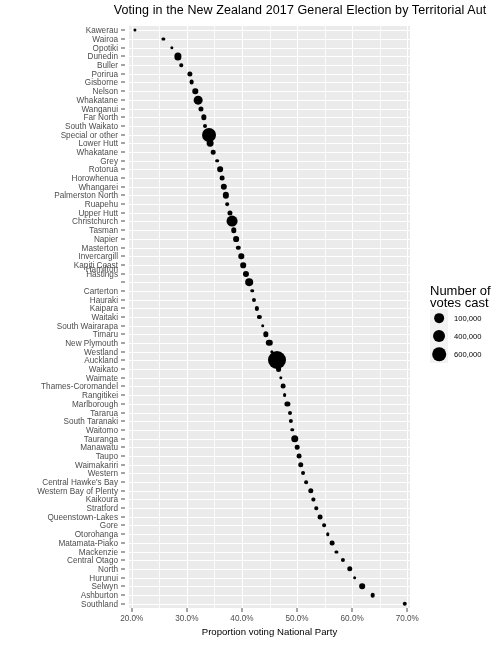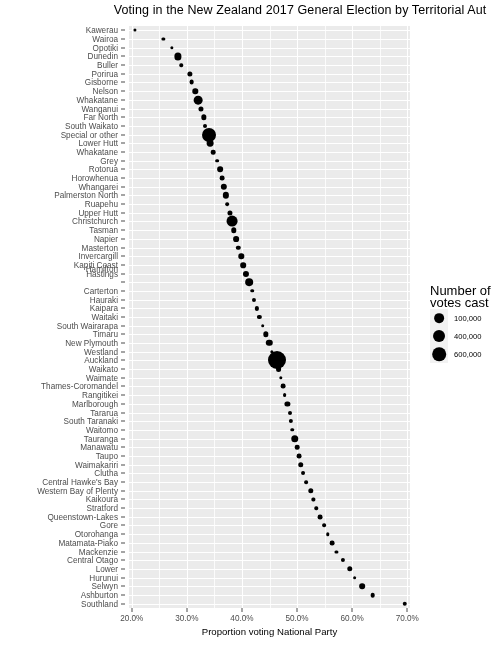--- a/index.html
+++ b/index.html
@@ -342,21 +342,21 @@
       <div class="ylab" style="top: 403.93px;">Waitomo</div>
       <div class="ytick" style="top: 403.93px;"></div>
       <div class="ylab" style="top: 412.61px;">Tauranga</div>
       <div class="ytick" style="top: 412.61px;"></div>
       <div class="ylab" style="top: 421.3px;">Manawatu</div>
       <div class="ytick" style="top: 421.3px;"></div>
       <div class="ylab" style="top: 429.99px;">Taupo</div>
       <div class="ytick" style="top: 429.99px;"></div>
       <div class="ylab" style="top: 438.67px;">Waimakariri</div>
       <div class="ytick" style="top: 438.67px;"></div>
-      <div class="ylab" style="top: 447.36px;">Clutha</div>
+      <div class="ylab" style="top: 447.36px;">Western</div>
       <div class="ytick" style="top: 447.36px;"></div>
       <div class="ylab" style="top: 456.04px;">Central Hawke's Bay</div>
       <div class="ytick" style="top: 456.04px;"></div>
       <div class="ylab" style="top: 464.73px;">Western Bay of Plenty</div>
       <div class="ytick" style="top: 464.73px;"></div>
       <div class="ylab" style="top: 473.42px;">Kaikoura</div>
       <div class="ytick" style="top: 473.42px;"></div>
       <div class="ylab" style="top: 482.1px;">Stratford</div>
       <div class="ytick" style="top: 482.1px;"></div>
       <div class="ylab" style="top: 490.79px;">Queenstown-Lakes</div>
@@ -364,21 +364,21 @@
       <div class="ylab" style="top: 499.48px;">Gore</div>
       <div class="ytick" style="top: 499.48px;"></div>
       <div class="ylab" style="top: 508.16px;">Otorohanga</div>
       <div class="ytick" style="top: 508.16px;"></div>
       <div class="ylab" style="top: 516.85px;">Matamata-Piako</div>
       <div class="ytick" style="top: 516.85px;"></div>
       <div class="ylab" style="top: 525.54px;">Mackenzie</div>
       <div class="ytick" style="top: 525.54px;"></div>
       <div class="ylab" style="top: 534.22px;">Central Otago</div>
       <div class="ytick" style="top: 534.22px;"></div>
-      <div class="ylab" style="top: 542.91px;">Lower</div>
+      <div class="ylab" style="top: 542.91px;">North</div>
       <div class="ytick" style="top: 542.91px;"></div>
       <div class="ylab" style="top: 551.6px;">Hurunui</div>
       <div class="ytick" style="top: 551.6px;"></div>
       <div class="ylab" style="top: 560.28px;">Selwyn</div>
       <div class="ytick" style="top: 560.28px;"></div>
       <div class="ylab" style="top: 568.97px;">Ashburton</div>
       <div class="ytick" style="top: 568.97px;"></div>
       <div class="ylab" style="top: 577.66px;">Southland</div>
       <div class="ytick" style="top: 577.66px;"></div>
     </div>

